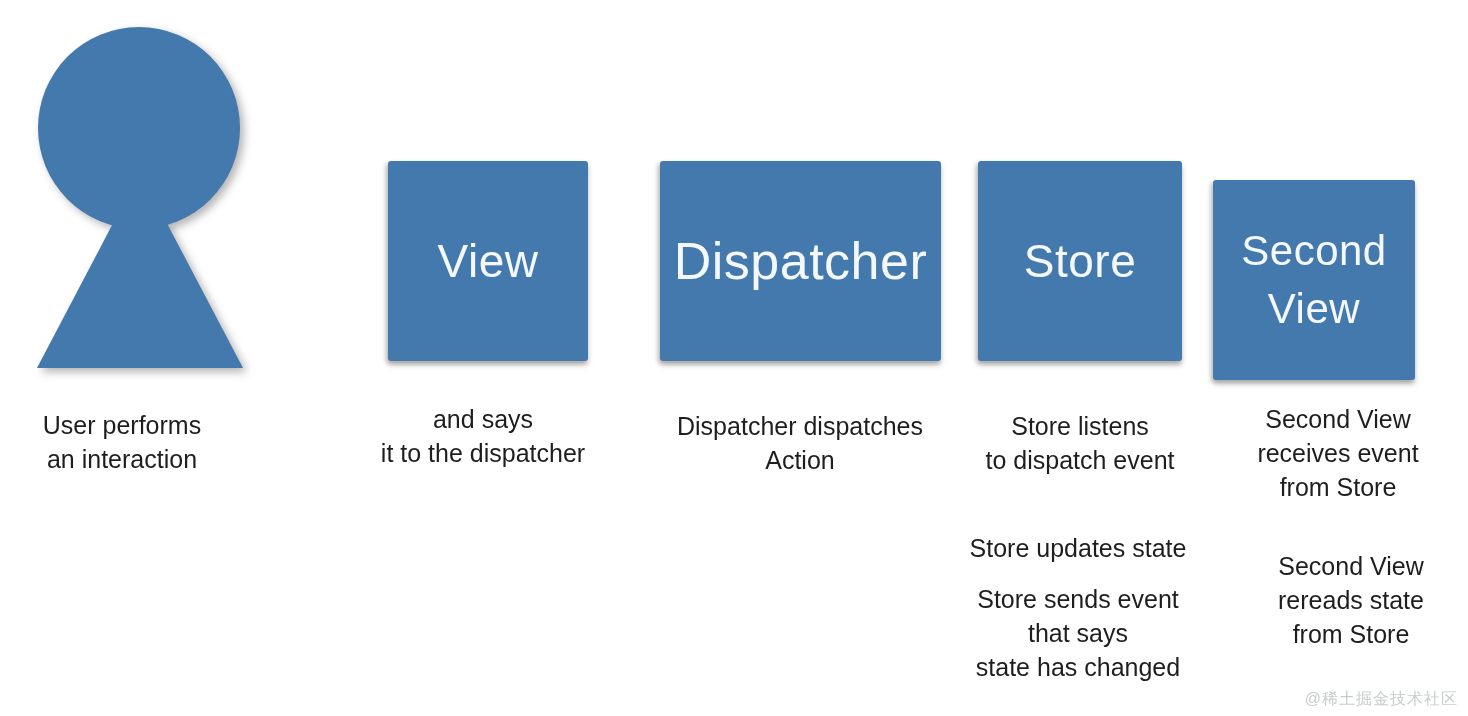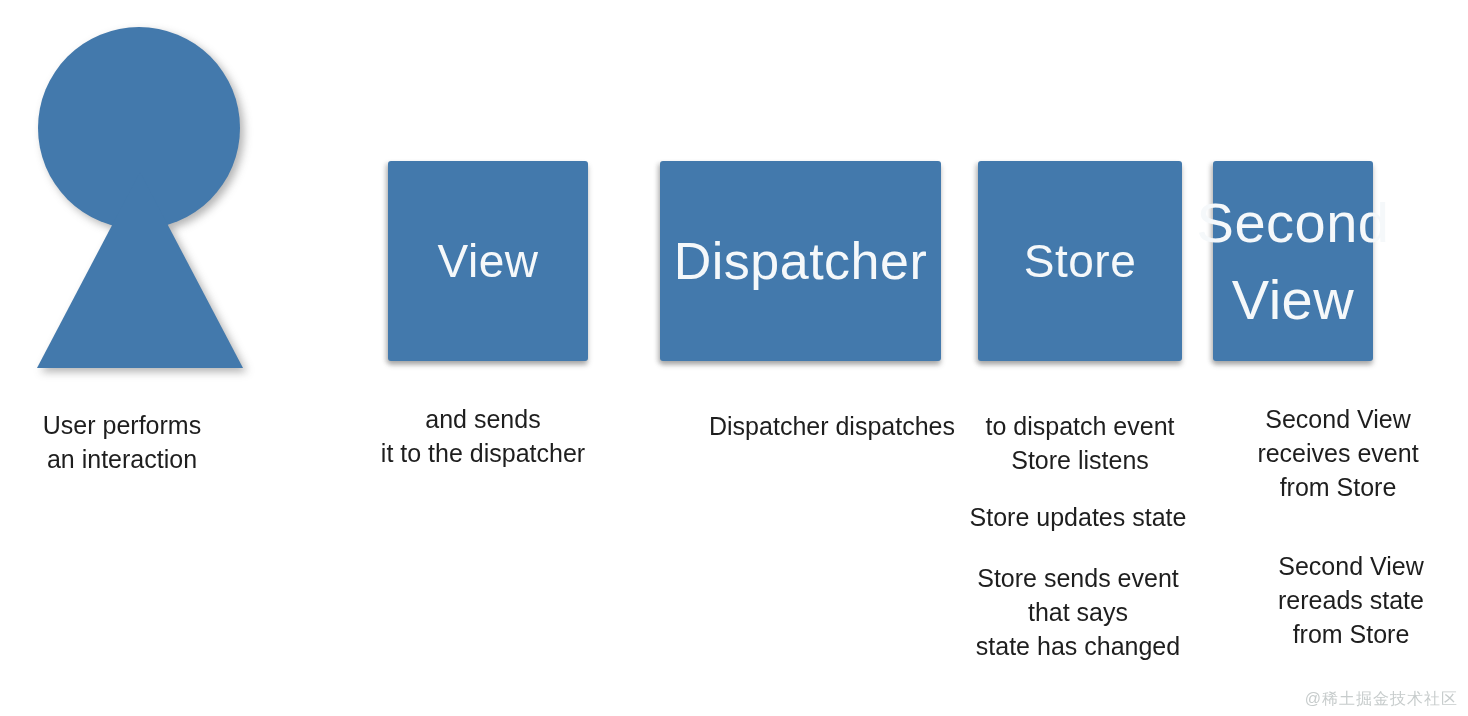--- a/index.html
+++ b/index.html
@@ -43,38 +43,38 @@
     box-shadow: 0 4px 5px rgba(60,60,60,0.35), -3px 2px 4px rgba(60,60,60,0.18);
     display: flex; flex-direction: column;
     align-items: center; justify-content: center;
     color: var(--box_text);
     font-weight: 300;
     letter-spacing: 0.5px;
   }
   .box-view       { left: 388px;  width: 200px; font-size: 46px; }
   .box-dispatcher { left: 660px;  width: 281px; font-size: 52px; }
   .box-store      { left: 978px;  width: 204px; font-size: 46px; text-align: center; }
-  .box-second     { left: 1213px; width: 160px; font-size: 56px; line-height: 1.38; }
+  .box-second     { left: 1213px; width: 202px; font-size: 42px; line-height: 1.38; margin-top: 19px; }
 
   
   .caption {
     position: absolute;
     text-align: center;
     color: var(--text_dark);
     font-size: 25px;
     line-height: 34px;
     font-weight: 400;
   }
   .cap-person      { left: 12px;   top: 408px; width: 220px; }
   .cap-view        { left: 333px;  top: 402px; width: 300px; }
-  .cap-dispatcher  { left: 682px;  top: 409px; width: 300px; }
+  .cap-dispatcher  { left: 650px;  top: 409px; width: 300px; }
   .cap-store       { left: 930px;  top: 409px; width: 300px; }
   .cap-second      { left: 1238px; top: 402px; width: 200px; }
-  .note-store-updates { left: 928px;  top: 500px; width: 300px; }
-  .note-store-sends   { left: 928px;  top: 561px; width: 300px; }
+  .note-store-updates { left: 928px;  top: 531px; width: 300px; }
+  .note-store-sends   { left: 928px;  top: 582px; width: 300px; }
   .note-second-rereads{ left: 1251px; top: 549px; width: 200px; }
 
   .watermark {
     position: absolute;
     right: 10px; bottom: 6px;
     font-size: 16px;
     color: var(--watermark_gray);
     letter-spacing: 1px;
   }
 </style>
@@ -101,31 +101,32 @@
     <span>Second</span>
     <span>View</span>
   </div>
 
   <div class="caption cap-person">
     <div>User performs</div>
     <div>an interaction</div>
   </div>
 
   <div class="caption cap-view">
-    <div>and sends</div>
+    <div>and says</div>
     <div>it to the dispatcher</div>
   </div>
 
   <div class="caption cap-dispatcher">
     <div>Dispatcher dispatches</div>
+    <div>Action</div>
   </div>
 
   <div class="caption cap-store">
+    <div>Store listens</div>
     <div>to dispatch event</div>
-    <div>Store listens</div>
   </div>
 
   <div class="caption cap-second">
     <div>Second View</div>
     <div>receives event</div>
     <div>from Store</div>
   </div>
 
   <div class="caption note-store-updates">
     <div>Store updates state</div>

